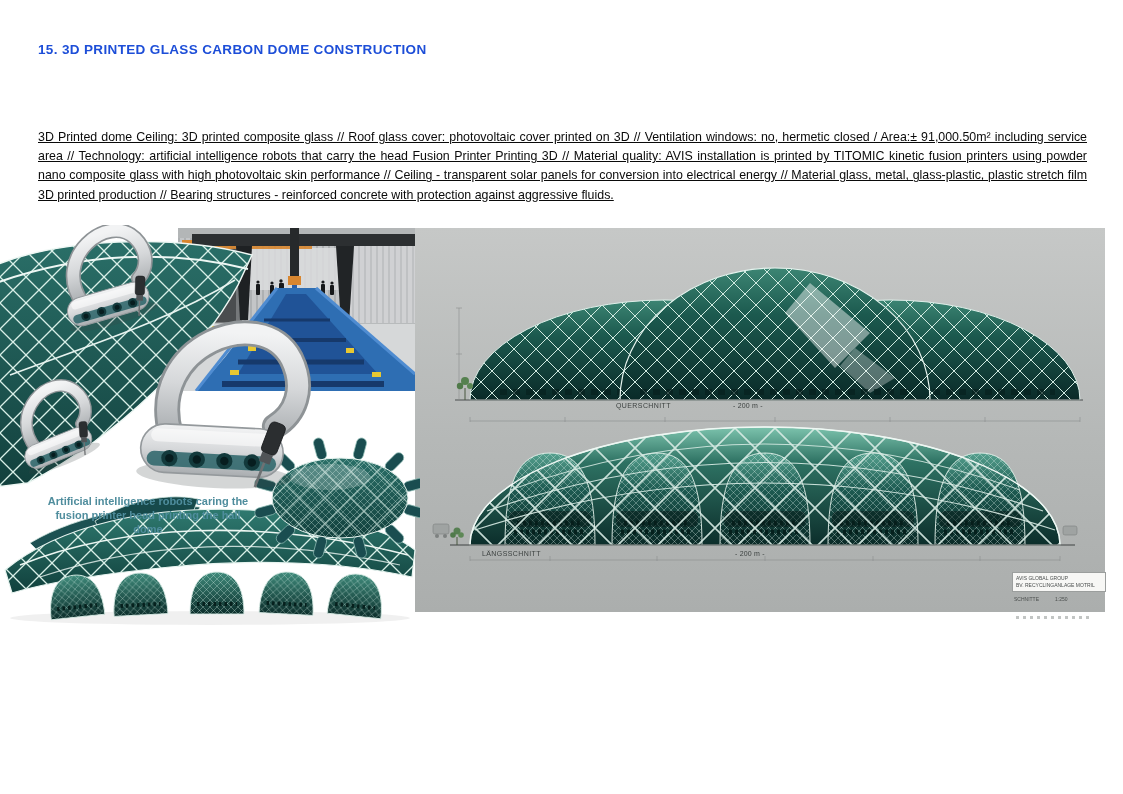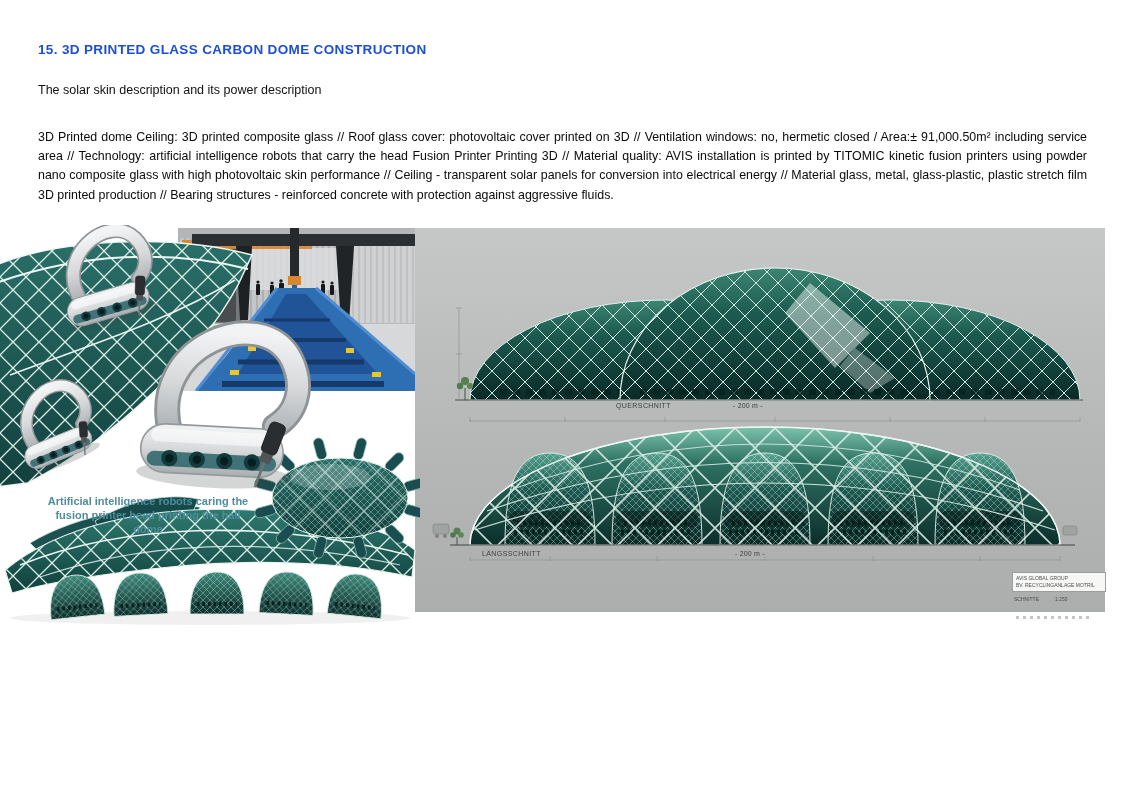--- a/index.html
+++ b/index.html
@@ -2,21 +2,21 @@
 <html><head>
 <meta charset="utf-8">
 <style>
   html,body{margin:0;padding:0;background:#ffffff;}
   .page{position:relative;width:1123px;height:794px;background:#fff;overflow:hidden;
         font-family:"Liberation Sans",sans-serif;color:#0a0a0a;}
   .title{position:absolute;left:38px;top:42px;margin:0;font-size:13.5px;font-weight:bold;
          letter-spacing:.35px;color:#1d4ed8;}
   .subtitle{position:absolute;left:38px;top:83px;margin:0;font-size:12.5px;color:#101010;}
   .bodytext{position:absolute;left:38px;top:128px;width:1049px;margin:0;font-size:12.4px;
-            line-height:1.55;text-align:justify;color:#0a0a0a;}
+            line-height:1.55;text-align:justify;color:#0a0a0a;text-decoration:underline;}
   .photo{position:absolute;left:178px;top:228px;z-index:1;}
   .render{position:absolute;left:415px;top:228px;z-index:1;}
   .collage{position:absolute;left:0;top:225px;z-index:2;}
   .caption-blue{position:absolute;left:250px;top:391px;width:161px;z-index:3;font-size:11px;
                 font-weight:bold;color:#3f9fd6;text-align:right;line-height:1.16;}
   .caption-teal{position:absolute;left:40px;top:474px;width:216px;z-index:3;font-size:11px;
                 font-weight:bold;color:#4f8d9d;text-align:center;line-height:1.27;margin-top:21px;}
   .lbl{position:absolute;z-index:3;font-size:7px;color:#3b403f;letter-spacing:.4px;}
   .lbl-q{left:616px;top:402px;}
   .lbl-q200{left:733px;top:402px;letter-spacing:.2px;}
@@ -29,21 +29,20 @@
             background:repeating-linear-gradient(90deg,#c2c5c4 0 3px,transparent 3px 7px);}
   .pagenum{position:absolute;left:0;right:0;top:732px;text-align:center;font-size:10px;
            font-weight:bold;color:#1d1d1d;z-index:3;letter-spacing:1px;}
 </style>
 </head>
 <body>
 
 <div class="page">
 
   <h1 class="title">15. 3D PRINTED GLASS CARBON DOME CONSTRUCTION</h1>
-  <p class="subtitle">The solar skin description and its power description</p>
   <p class="bodytext">3D Printed dome Ceiling: 3D printed composite glass // Roof glass cover: photovoltaic cover printed on 3D //  Ventilation windows: no, hermetic closed / Area:± 91,000.50m² including service area // Technology: artificial intelligence robots that carry the head Fusion Printer Printing 3D // Material quality: AVIS installation is printed by TITOMIC kinetic fusion printers using powder nano composite glass with high photovoltaic skin performance // Ceiling - transparent solar panels for conversion into electrical energy // Material glass, metal, glass-plastic, plastic stretch film 3D printed production // Bearing structures - reinforced concrete with protection against aggressive fluids.</p>
 
   <svg class="photo" width="237" height="163" viewBox="0 0 237 163">
     <defs>
       <pattern id="p-corr" width="6" height="10" patternUnits="userSpaceOnUse">
         <rect width="6" height="10" fill="#c3c5c7"></rect>
           <rect width="2" height="10" fill="#adb0b2"></rect>
       </pattern>
       <pattern id="p-haz" width="6" height="5" patternUnits="userSpaceOnUse">
         <rect width="6" height="5" fill="#e6c32a"></rect>

